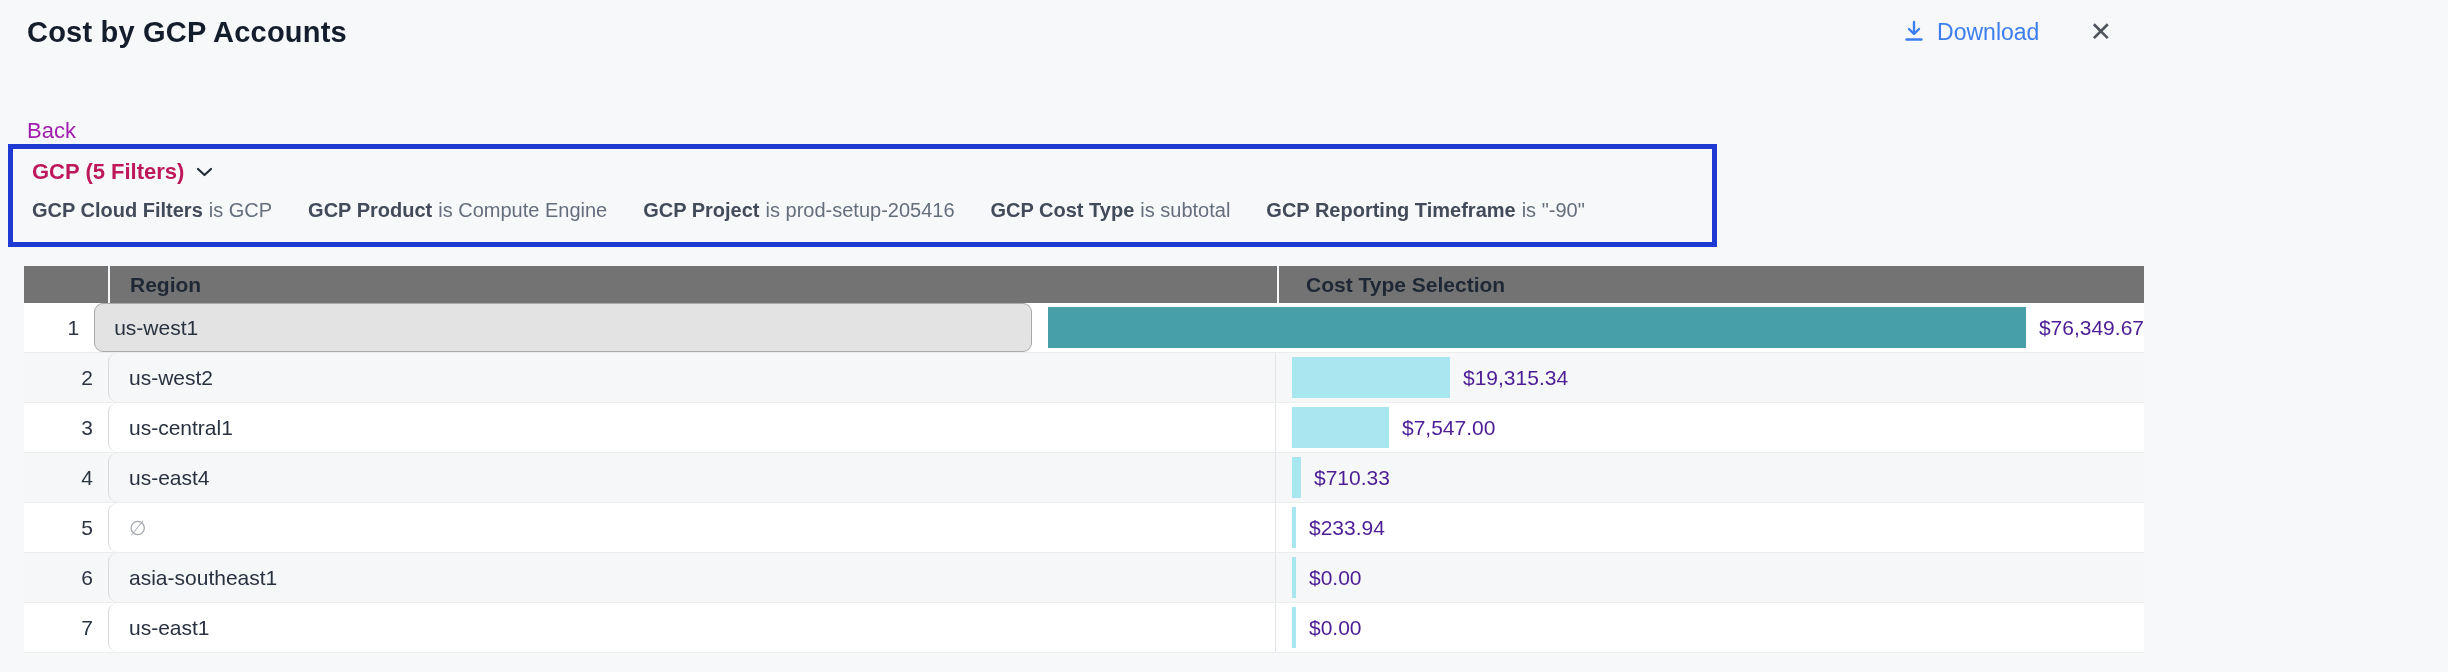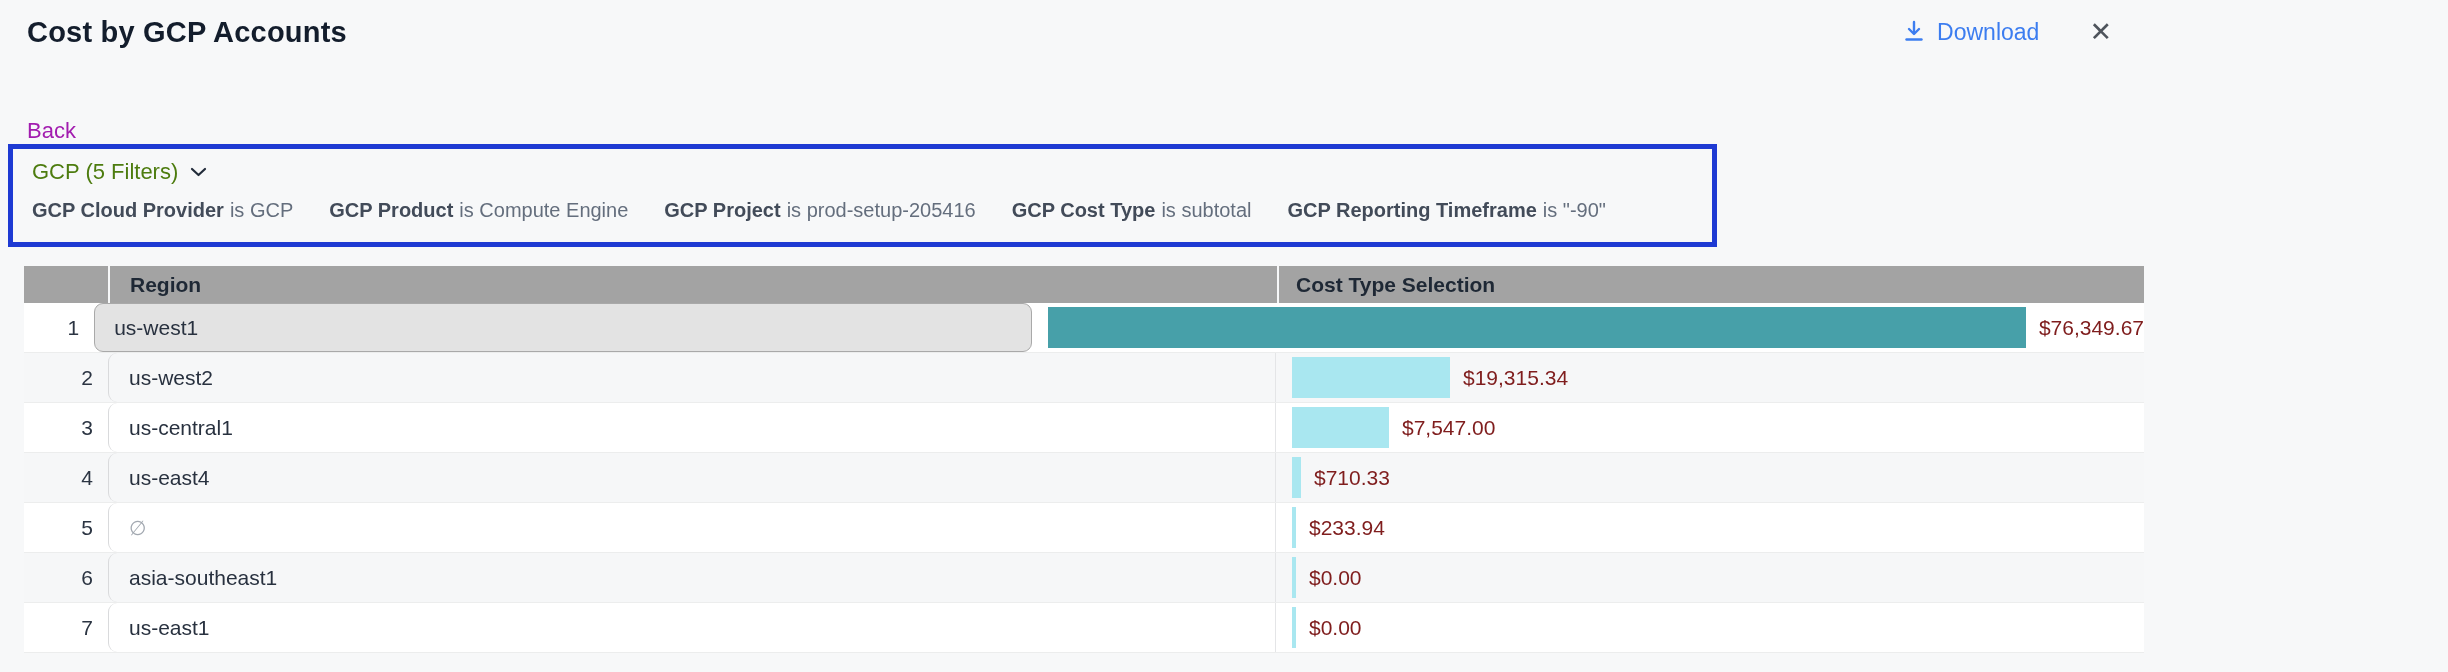--- a/index.html
+++ b/index.html
@@ -38,37 +38,37 @@
   
   .filter-box {
     position:absolute; left:8px; top:144px;
     width:1709px; height:103px;
     border:5px solid #1e3ad3;
     padding:10px 18px 10px 19px;
     background:#f7f8f9;
   }
   .filter-summary {
     display:inline-flex; align-items:center; gap:12px;
-    font-size:22px; font-weight:400; color:#4d7c0f; cursor:pointer;
+    font-size:22px; font-weight:700; color:#be185d; cursor:pointer;
     margin-bottom:14px;
   }
   .filter-list { display:flex; align-items:center; gap:36px; white-space:nowrap; overflow:hidden; }
   .filter-item { font-size:20px; color:#646e7d; }
   .filter-item b { font-weight:700; color:#424b59; margin-right:6px; }
 
   
   .cost-table { position:absolute; left:24px; top:266px; right:0; }
   .thead { display:flex; height:37px; gap:2px; }
   .th {
-    background:#a3a3a3; display:flex; align-items:center;
+    background:#737373; display:flex; align-items:center;
     font-size:21px; font-weight:700; color:#1e2835;
   }
   .th-num { width:84px; }
   .th-region { width:1167px; padding-left:20px; }
-  .th-cost { flex:1; padding-left:17px; }
+  .th-cost { flex:1; padding-left:27px; }
 
   .trow {
     display:flex; height:50px; align-items:stretch;
     border-bottom:1px solid #eceded; background:#ffffff;
   }
   .trow.alt { background:#f6f7f8; }
   .cell-num {
     width:84px; display:flex; align-items:center; justify-content:flex-end;
     padding-right:15px; font-size:21px; color:#2b3442;
   }
@@ -80,21 +80,21 @@
     background:#e3e3e3; border:1px solid #a9a9a9; padding-left:19px;
   }
   .cell-region.empty { color:#a2a8b0; font-size:20px; }
   .cell-cost {
     flex:1; display:flex; align-items:center; padding-left:16px;
     border-left:1px solid #e4e5e7;
   }
   .trow.selected .cell-cost { border-left:none; }
   .bar { height:41px; background:#a9e7f0; flex:0 0 auto; }
   .trow.selected .bar { background:#47a0a9; }
-  .bar-value { margin-left:13px; font-size:21px; color:#7f1d1d; white-space:nowrap; }
+  .bar-value { margin-left:13px; font-size:21px; color:#4c1d95; white-space:nowrap; }
 </style>
 </head>
 <body>
 
 <div class="page">
 
   <div class="topbar">
     <div class="page-title">Cost by GCP Accounts</div>
     <div class="top-actions">
       <div class="download-btn">
@@ -116,21 +116,21 @@
   <div class="filter-box">
     <div class="filter-summary">
       <span>GCP (5 Filters)</span>
       <span style="display:inline-flex;">
         <svg width="17" height="12" viewBox="0 0 17 12" fill="none" stroke="#222c3a" stroke-width="2.2" stroke-linecap="round" stroke-linejoin="round">
           <path d="M2 3l6.5 6L15 3"></path>
         </svg>
       </span>
     </div>
     <div class="filter-list" id="filter-list">
-        <span class="filter-item"><b>GCP Cloud Provider</b>is GCP</span>
+        <span class="filter-item"><b>GCP Cloud Filters</b>is GCP</span>
         <span class="filter-item"><b>GCP Product</b>is Compute Engine</span>
         <span class="filter-item"><b>GCP Project</b>is prod-setup-205416</span>
         <span class="filter-item"><b>GCP Cost Type</b>is subtotal</span>
         <span class="filter-item"><b>GCP Reporting Timeframe</b>is "-90"</span>
       </div>
   </div>
 
   <div class="cost-table">
     <div class="thead">
       <div class="th th-num"></div>

